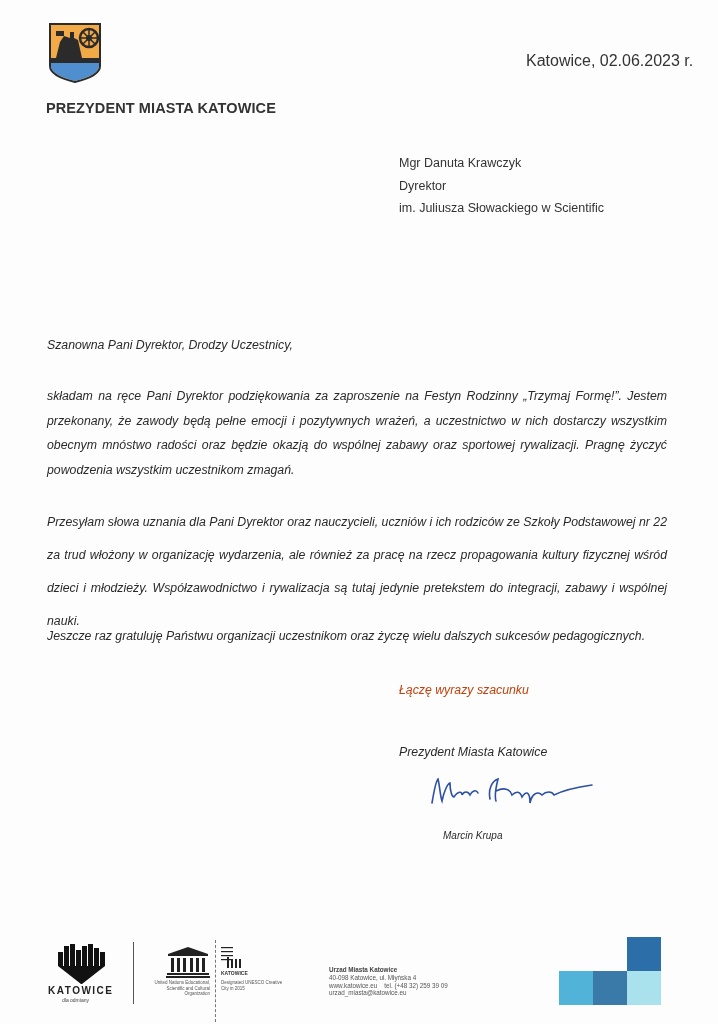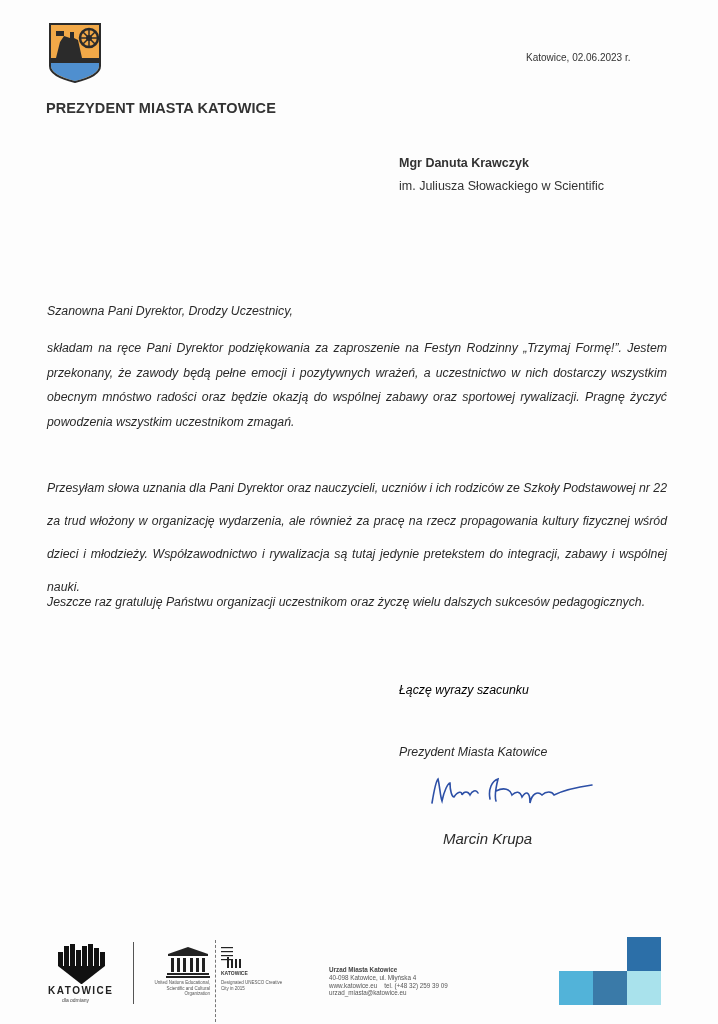--- a/index.html
+++ b/index.html
@@ -1,32 +1,32 @@
 <!DOCTYPE html>
 <html><head>
 <meta charset="utf-8">
 <style>
   html, body { margin:0; padding:0; background:#fdfdfd; }
   body { width:718px; height:1024px; position:relative; overflow:hidden; font-family:"Liberation Sans", sans-serif; color:#2a2a2a; }
   .abs { position:absolute; }
   .crest { left:48px; top:22px; width:54px; height:62px; }
   .org-title { left:46px; top:100px; font-size:14.5px; font-weight:bold; color:#333; letter-spacing:0.1px; }
-  .date { left:526px; top:52px; font-size:10px; color:#333; }
+  .date { left:526px; top:52px; font-size:16px; color:#333; }
   .addr { left:399px; top:152px; font-size:12.5px; line-height:22.5px; color:#333; }
-  .addr .bold { font-weight:bold; }
-  .body { left:47px; width:620px; font-size:12.3px; font-style:italic; color:#2a2a2a; text-align:justify; }
+  .addr .bold { font-weight:normal; }
+  .body { left:47px; width:620px; font-size:12.3px; font-style:italic; color:#2a2a2a; text-align:justify;margin-top:34px; }
   .salut { top:304px; }
-  .p1 { top:336px; line-height:24.5px; }
+  .p1 { top:350px; line-height:24.5px; }
   .p2 { top:472px; line-height:33px; }
   .p3 { top:590px; line-height:24.5px; }
   .body p { margin:0; }
-  .closing { left:399px; top:683px; font-size:12.3px; font-style:italic; color:#000000; }
+  .closing { left:399px; top:683px; font-size:12.3px; font-style:italic; color:#c2410c; }
   .sig-title { left:399px; top:745px; font-size:12.3px; font-style:italic; color:#2a2a2a; }
   .signature { left:426px; top:773px; width:170px; height:38px; }
-  .sig-name { left:443px; top:830px; font-size:15px; font-style:italic; color:#2a2a2a; }
+  .sig-name { left:443px; top:830px; font-size:10px; font-style:italic; color:#2a2a2a; }
   .footer-logo { left:52px; top:942px; width:56px; height:42px; }
   .footer-logo-text { left:48px; top:985px; font-size:10px; font-weight:bold; letter-spacing:1.5px; color:#222; }
   .footer-logo-sub { left:62px; top:997px; font-size:5px; color:#444; }
   .sep1 { left:133px; top:942px; width:1px; height:62px; background:#555; }
   .unesco { left:166px; top:946px; width:44px; height:32px; }
   .unesco-text { left:140px; top:980px; width:70px; font-size:4.5px; line-height:5.5px; text-align:right; color:#555; }
   .sep2 { left:215px; top:940px; width:0; height:82px; border-left:1px dashed #777; }
   .creative { left:221px; top:945px; width:22px; height:24px; }
   .creative-label { left:221px; top:970px; font-size:5px; font-weight:bold; color:#333; }
   .creative-text { left:221px; top:980px; width:70px; font-size:4.5px; line-height:5.5px; color:#555; }
@@ -46,20 +46,21 @@
   <circle cx="41" cy="16" r="9" fill="none" stroke="#2b2b2b" stroke-width="2.5"></circle>
   <circle cx="41" cy="16" r="3" fill="#2b2b2b"></circle>
   <path d="M41 7 V25 M32 16 H50 M35 10 L47 22 M47 10 L35 22" stroke="#2b2b2b" stroke-width="1.5"></path>
 </svg>
 
 <div class="abs org-title">PREZYDENT MIASTA KATOWICE</div>
 <div class="abs date">Katowice, 02.06.2023 r.</div>
 
 <div class="abs addr">
   <div class="bold">Mgr Danuta Krawczyk</div>
+  <div>Dyrektor</div>
   <div>im. Juliusza Słowackiego w Scientific</div>
 </div>
 
 <div class="abs body salut">Szanowna Pani Dyrektor, Drodzy Uczestnicy,</div>
 <div class="abs body p1">
     <p>składam na ręce Pani Dyrektor podziękowania za zaproszenie na Festyn Rodzinny „Trzymaj Formę!”. Jestem przekonany, że zawody będą pełne emocji i pozytywnych wrażeń, a uczestnictwo w nich dostarczy wszystkim obecnym mnóstwo radości oraz będzie okazją do wspólnej zabawy oraz sportowej rywalizacji. Pragnę życzyć powodzenia wszystkim uczestnikom zmagań.</p>
   </div>
 <div class="abs body p2">
     <p>Przesyłam słowa uznania dla Pani Dyrektor oraz nauczycieli, uczniów i ich rodziców ze Szkoły Podstawowej nr 22 za trud włożony w organizację wydarzenia, ale również za pracę na rzecz propagowania kultury fizycznej wśród dzieci i młodzieży. Współzawodnictwo i rywalizacja są tutaj jedynie pretekstem do integracji, zabawy i wspólnej nauki.</p>
   </div>

